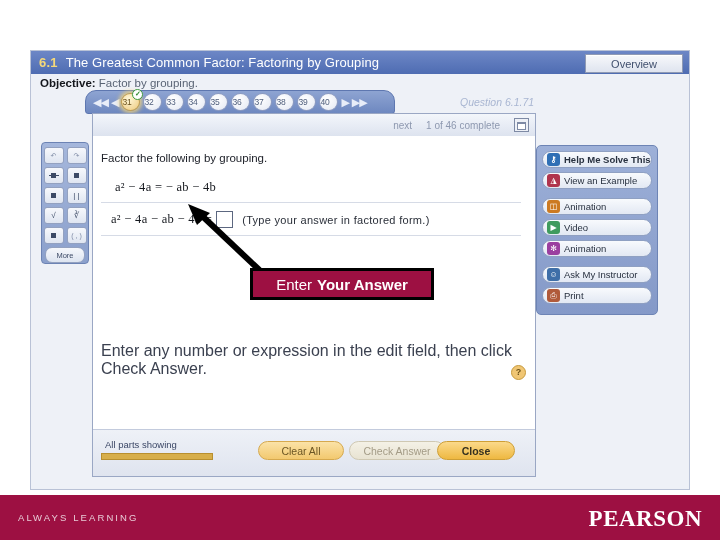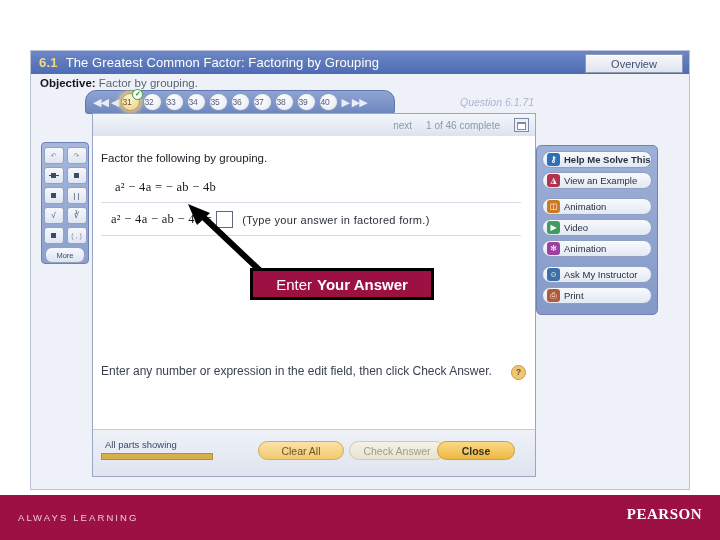--- a/index.html
+++ b/index.html
@@ -112,21 +112,21 @@
     width:15px;height:15px;border:1px solid #5c6780;background:#ffffff;display:inline-block;
   }
   .hint-paren{
     font-family:"Liberation Sans",sans-serif;font-size:11px;color:#2a2f39;margin-left:5px;
   }
   .eq-rule2{
     position:absolute;left:8px;top:99px;width:420px;height:1px;background:#d6dbe6;
   }
 
   .footer-instruction{
-    position:absolute;left:8px;bottom:52px;font-size:12px;color:#3b4150;
+    position:absolute;left:8px;bottom:52px;font-size:16px;color:#3b4150;
   }
   .help-q{
     position:absolute;right:9px;bottom:50px;width:13px;height:13px;border-radius:50%;
     background:#f0c674;border:1px solid #c79a3c;color:#6b5118;
     font-size:9px;font-weight:bold;text-align:center;line-height:12px;
   }
 
   .dlg-bottombar{
     position:absolute;left:0;right:0;bottom:0;height:46px;
     background:linear-gradient(#eef1f7,#dfe4ef);border-top:1px solid #c3cbdd;
@@ -212,21 +212,21 @@
   .arrow-svg{position:absolute;left:180px;top:200px;width:100px;height:90px;}
 
   
   .pearson-bar{
     position:absolute;left:0;bottom:0;width:720px;height:45px;background:#9d1042;text-align:right;
   }
   .always-learning{
     position:absolute;left:18px;top:17px;color:#e8cbd6;font-size:9.5px;letter-spacing:2.1px;
   }
   .pearson-logo{
-    position:absolute;right:18px;top:11px;color:#ffffff;font-size:15px;
+    position:absolute;right:18px;top:11px;color:#ffffff;font-size:23px;
     letter-spacing:.5px;font-family:"Liberation Serif",serif;font-weight:bold;
   }
 </style>
 </head>
 <body>
 
 <div class="stage">
 
   <div class="content-frame"></div>
 

